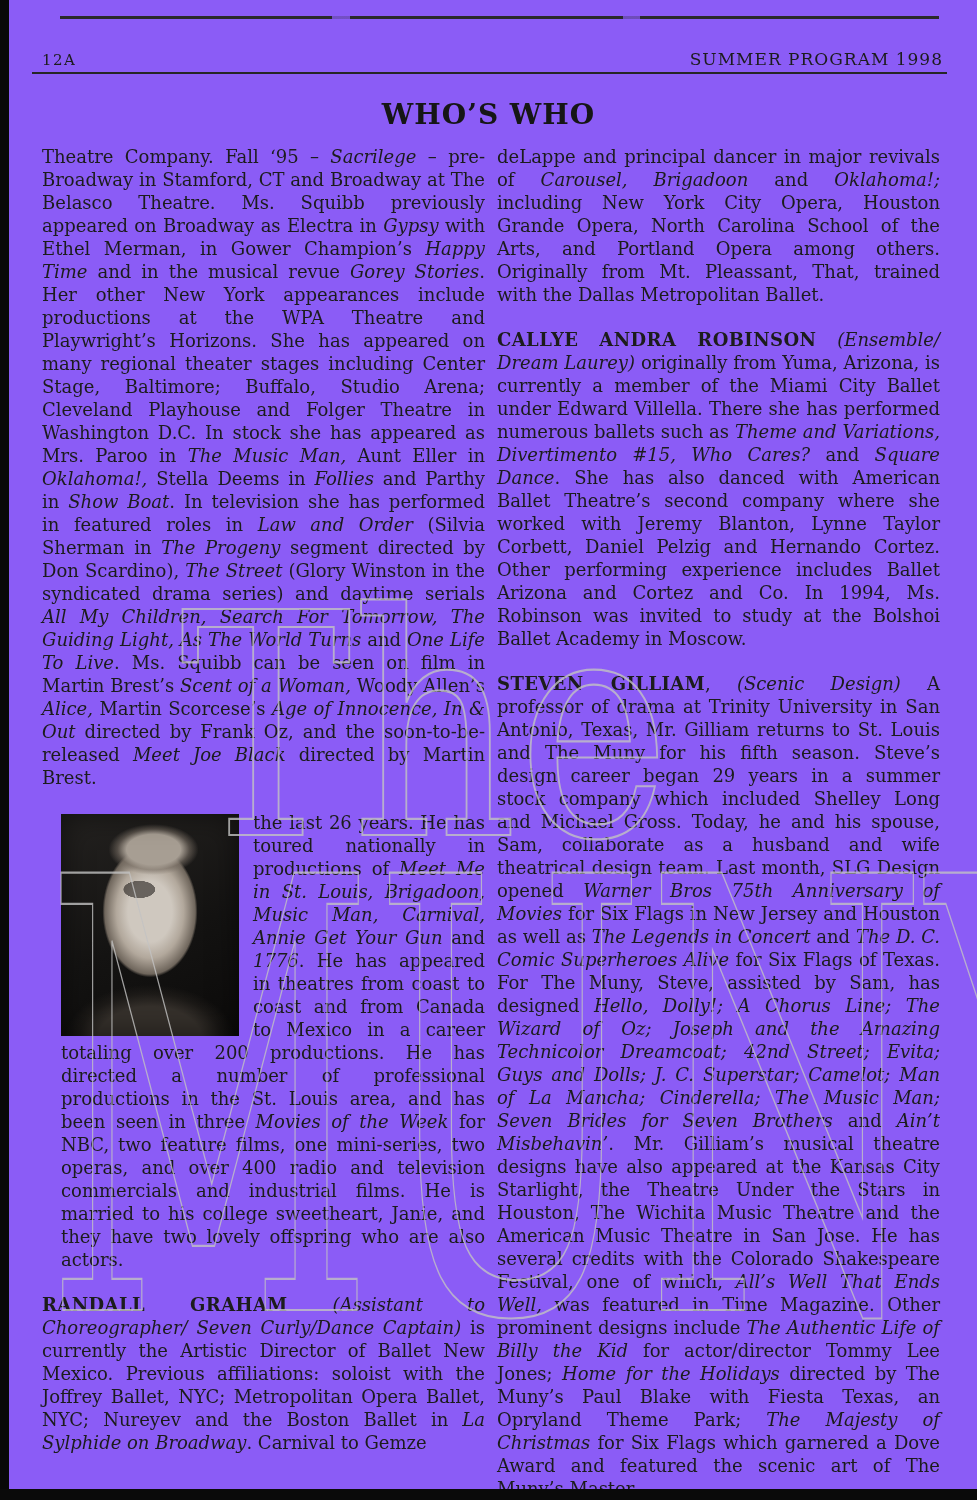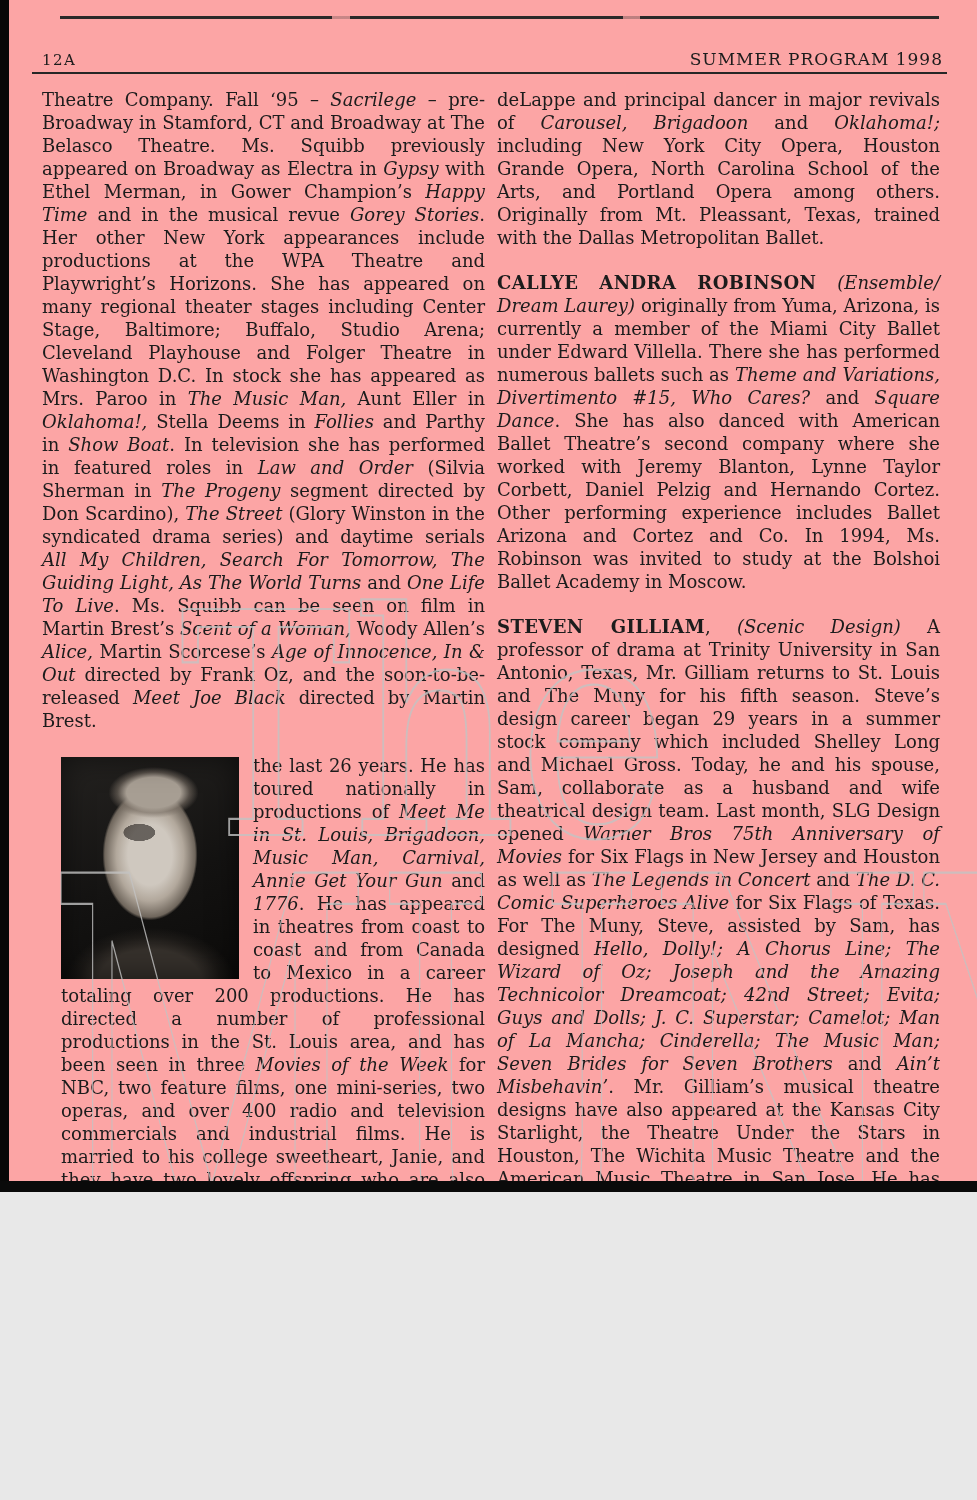--- a/index.html
+++ b/index.html
@@ -1,17 +1,17 @@
 <!DOCTYPE html>
 <html><head>
 <meta charset="utf-8">
 <style>
   html,body{margin:0;padding:0;}
   body{width:977px;height:1500px;overflow:hidden;background:#e8e8e8;}
-  #page{position:relative;width:977px;height:1192px;background:#fca5a5;overflow:hidden;
+  #page{position:relative;width:977px;height:1500px;background:#8b5cf6;overflow:hidden;
         font-family:"DejaVu Serif",serif;color:#1c1c1c;}
   
   .scan-left{position:absolute;left:0;top:0;width:9px;height:1500px;background:#080808;z-index:5;}
   .scan-bottom{position:absolute;left:0;bottom:0;width:977px;height:11px;background:#0a0a0a;z-index:5;}
   
   .rule-thick{margin:16px 38px 0 60px;height:3px;background:
       linear-gradient(90deg,#2a2a2a 0 31%,rgba(42,42,42,.25) 31% 33%,#2a2a2a 33% 64%,rgba(42,42,42,.3) 64% 66%,#2a2a2a 66% 100%);}
   .header-row{display:flex;justify-content:space-between;align-items:baseline;
       padding:2px 34px 0 42px;}
   .page-num{font-size:15px;letter-spacing:1.5px;}
@@ -46,29 +46,30 @@
 
 <div id="page">
 
   <div class="rule-thick"></div>
   <div class="header-row">
     <span class="page-num">12A</span>
     <span class="prog-title">SUMMER PROGRAM 1998</span>
   </div>
   <div class="rule-thin"></div>
 
+  <h1 class="who">WHO’S WHO</h1>
 
   <div class="columns">
     <div class="col">
       <p class="para"><span>Theatre Company. Fall ‘95 – </span><i>Sacrilege</i><span> – pre-Broadway in Stamford, CT and Broadway at The Belasco Theatre. Ms. Squibb previously appeared on Broadway as Electra in </span><i>Gypsy</i><span> with Ethel Merman, in Gower Champion’s </span><i>Happy Time</i><span> and in the musical revue </span><i>Gorey Stories</i><span>. Her other New York appearances include productions at the WPA Theatre and Playwright’s Horizons. She has appeared on many regional theater stages including Center Stage, Baltimore; Buffalo, Studio Arena; Cleveland Playhouse and Folger Theatre in Washington D.C.  In stock she has appeared as Mrs. Paroo in </span><i>The Music Man,</i><span> Aunt Eller in </span><i>Oklahoma!,</i><span> Stella Deems in </span><i>Follies</i><span> and Parthy in </span><i>Show Boat</i><span>. In television she has performed in featured roles in </span><i>Law and Order</i><span> (Silvia Sherman in </span><i>The Progeny</i><span> segment directed by Don Scardino), </span><i>The Street</i><span> (Glory Winston in the syndicated drama series) and daytime serials </span><i>All My Children, Search For Tomorrow, The Guiding Light, As The World Turns</i><span> and </span><i>One Life To Live</i><span>. Ms. Squibb can be seen on film in Martin Brest’s </span><i>Scent of a Woman,</i><span> Woody Allen’s </span><i>Alice,</i><span> Martin Scorcese’s </span><i>Age of Innocence, In &amp; Out</i><span> directed by Frank Oz, and the soon-to-be- released </span><i>Meet Joe Black</i><span> directed by Martin Brest.</span></p>
       <p class="para no-top"><span class="photo"></span><span><span>the last 26 years. He has toured nationally in productions of </span><i>Meet Me in St. Louis, Brigadoon, Music Man, Carnival, Annie Get Your Gun</i><span> and </span><i>1776</i><span>. He has appeared in theatres from coast to coast and from Canada to Mexico in a career totaling over 200 productions. He has directed a number of professional productions in the St. Louis area, and has been seen in three </span><i>Movies of the Week</i><span>  for NBC, two feature films, one mini-series, two operas, and over 400 radio and television commercials and industrial films. He is married to his college sweetheart, Janie, and they have two lovely offspring who are also actors.</span></span></p>
       <p class="para"><b>RANDALL GRAHAM </b><i>(Assistant to Choreographer/ Seven Curly/Dance Captain)</i><span> is currently the Artistic Director of Ballet New Mexico. Previous affiliations: soloist with the Joffrey Ballet, NYC; Metropolitan Opera Ballet, NYC; Nureyev and the Boston Ballet in </span><i>La Sylphide on Broadway</i><span>. Carnival to Gemze</span></p>
     </div>
     <div class="col">
-      <p class="para"><span>deLappe and principal dancer in major revivals of </span><i>Carousel, Brigadoon</i><span> and </span><i>Oklahoma!;</i><span> including New York City Opera, Houston Grande Opera, North Carolina School of the Arts, and Portland Opera among others. Originally from Mt. Pleassant, Texas, trained with the Dallas Metropolitan Ballet.</span></p>
+      <p class="para"><span>deLappe and principal dancer in major revivals of </span><i>Carousel, Brigadoon</i><span> and </span><i>Oklahoma!;</i><span> including New York City Opera, Houston Grande Opera, North Carolina School of the Arts, and Portland Opera among others. Originally from Mt. Pleassant, That, trained with the Dallas Metropolitan Ballet.</span></p>
       <p class="para"><b>CALLYE ANDRA ROBINSON </b><i>(Ensemble/ Dream Laurey)</i><span> originally from Yuma, Arizona, is currently a member of the Miami City Ballet under Edward Villella. There she has performed numerous ballets such as </span><i>Theme and Variations, Divertimento #15, Who Cares?</i><span> and </span><i>Square Dance</i><span>. She has also danced with American Ballet Theatre’s second company where she worked with Jeremy Blanton, Lynne Taylor Corbett, Daniel Pelzig and Hernando Cortez. Other performing experience includes Ballet Arizona and Cortez and Co. In 1994, Ms. Robinson was invited to study at the Bolshoi Ballet Academy in Moscow.</span></p>
       <p class="para"><b>STEVEN GILLIAM</b><span>, </span><i>(Scenic Design)</i><span> A professor of drama at Trinity University in San Antonio, Texas, Mr. Gilliam returns to St. Louis and The Muny for his fifth season. Steve’s design career began 29 years in a summer stock company which included Shelley Long and Michael Gross. Today, he and his spouse, Sam, collaborate as a husband and wife theatrical design team. Last month, SLG Design opened </span><i>Warner Bros 75th Anniversary of Movies</i><span> for Six Flags in New Jersey and Houston as well as </span><i>The Legends in Concert</i><span> and </span><i>The D. C. Comic Superheroes Alive</i><span> for Six Flags of Texas. For The Muny, Steve, assisted by Sam, has designed </span><i>Hello, Dolly!; A Chorus Line; The Wizard of Oz; Joseph and the Amazing Technicolor Dreamcoat; 42nd Street; Evita; Guys and Dolls; J. C. Superstar; Camelot; Man of La Mancha; Cinderella; The Music Man; Seven Brides for Seven Brothers</i><span> and </span><i>Ain’t Misbehavin’</i><span>.  Mr. Gilliam’s musical theatre designs have also appeared at the Kansas City Starlight, the Theatre Under the Stars in Houston, The Wichita Music Theatre and the American Music Theatre in San Jose. He has several credits with the Colorado Shakespeare Festival, one of which, </span><i>All’s Well That Ends Well,</i><span> was featured in Time Magazine. Other prominent designs include </span><i>The Authentic Life of Billy the Kid</i><span> for actor/director Tommy Lee Jones; </span><i>Home for the Holidays</i><span> directed by The Muny’s Paul Blake with Fiesta Texas, an Opryland Theme Park; </span><i>The Majesty of Christmas</i><span> for Six Flags which garnered a Dove Award and featured the scenic art of The Muny’s Master</span></p>
     </div>
   </div>
 
   <svg class="watermark" width="977" height="1500" viewBox="0 0 977 1500" aria-hidden="true">
     <text x="180" y="835" font-family="DejaVu Serif, serif" font-size="310" textLength="490" lengthAdjust="spacingAndGlyphs" fill="none" stroke="#c3c3c3" stroke-width="2.2">The</text>
     <text x="45" y="1310" font-family="DejaVu Serif, serif" font-size="600" textLength="1095" lengthAdjust="spacingAndGlyphs" fill="none" stroke="#c3c3c3" stroke-width="2.2">MUNY</text>
   </svg>
 

